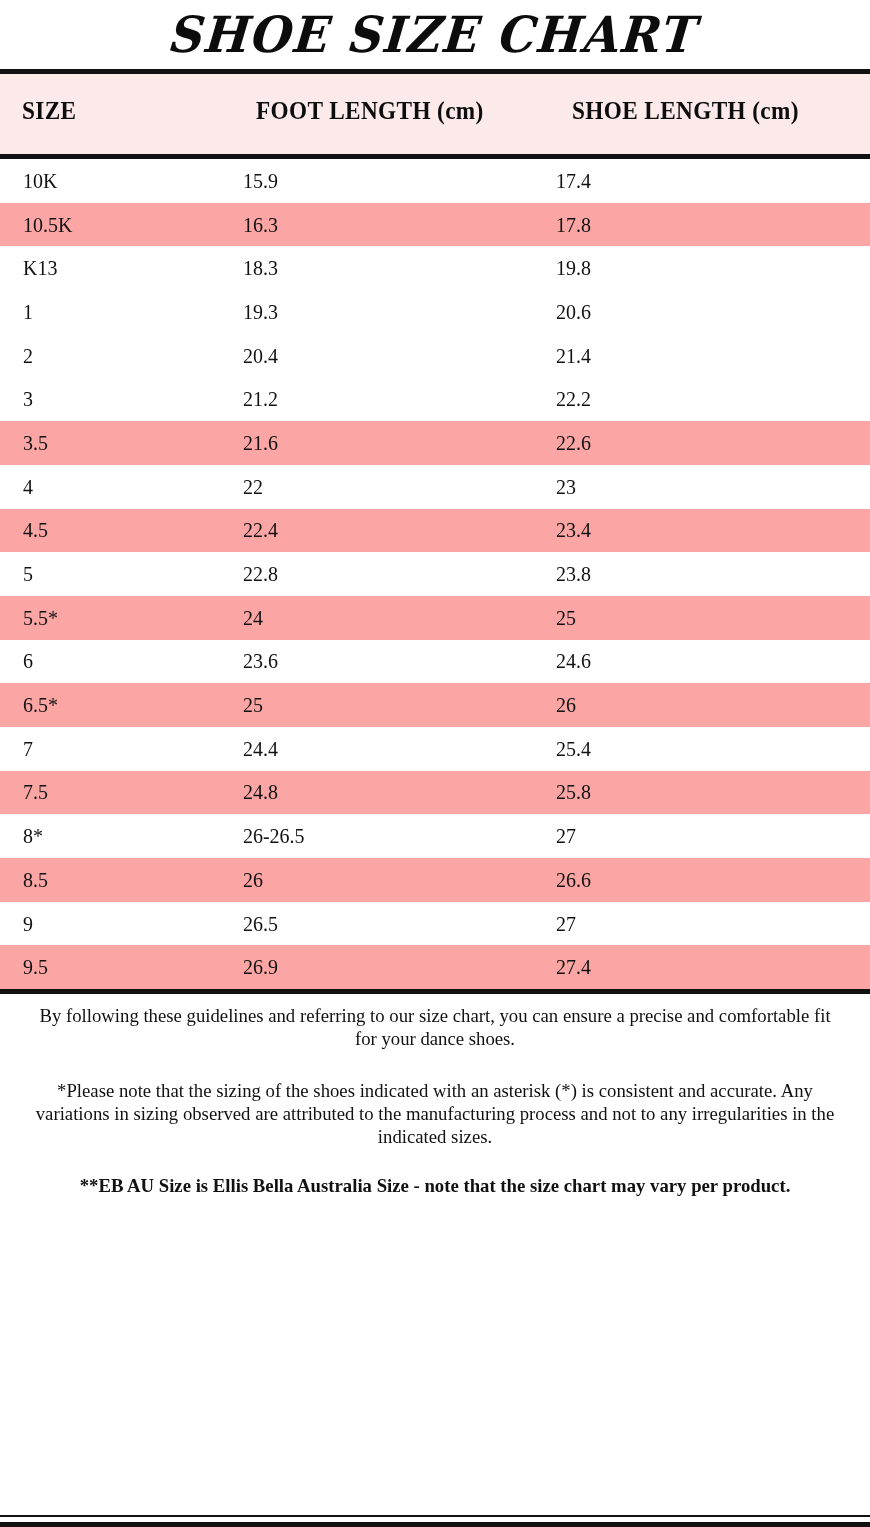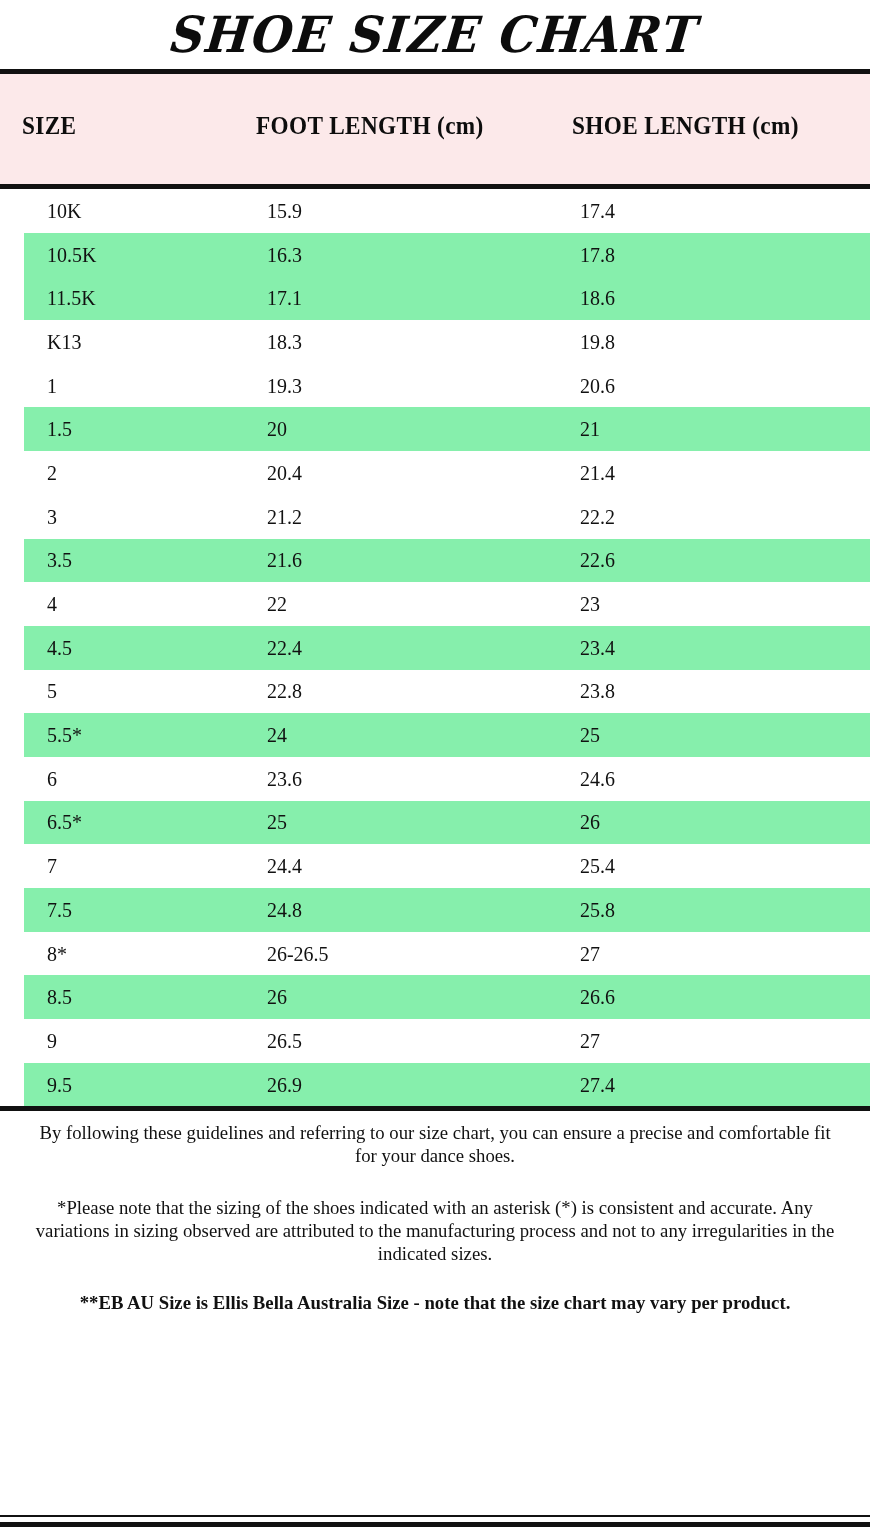--- a/index.html
+++ b/index.html
@@ -50,21 +50,21 @@
   }
   .rule-thin {
     height: 2px;
     background: #111111;
     width: 100%;
   }
 
   
   .table-head {
     background: #fce9ea;
-    height: 110px;
+    height: 80px;
     position: relative;
     padding-left: 20px;
   }
   .head-row {
     position: absolute;
     left: 0; right: 0;
     top: 50%;
     transform: translateY(-50%);
     height: 34px;
   }
@@ -79,29 +79,28 @@
     transform: scaleX(0.93);
     transform-origin: left center;
   }
   .head-cell.c1 { left: 22px; }
   .head-cell.c2 { left: 256px; }
   .head-cell.c3 { left: 572px; }
 
   
   .table-body {
     position: relative;
-    padding-left: 24px;
   }
   .row {
     height: 43.7px;
     position: relative;
     background: #ffffff;
   }
   .row.alt {
-    background: #86efac;
+    background: #fca5a5;
   }
   .cell {
     position: absolute;
     top: 50%;
     transform: translateY(-50%) scaleX(0.95);
     transform-origin: left center;
     font-family: "Liberation Serif", "DejaVu Serif", serif;
     font-size: 21px;
     font-weight: 400;
     color: #111111;
@@ -163,39 +162,29 @@
       <div class="row">
         <div class="cell c1">10K</div>
         <div class="cell c2">15.9</div>
         <div class="cell c3">17.4</div>
       </div>
       <div class="row alt">
         <div class="cell c1">10.5K</div>
         <div class="cell c2">16.3</div>
         <div class="cell c3">17.8</div>
       </div>
-      <div class="row alt">
-        <div class="cell c1">11.5K</div>
-        <div class="cell c2">17.1</div>
-        <div class="cell c3">18.6</div>
-      </div>
       <div class="row">
         <div class="cell c1">K13</div>
         <div class="cell c2">18.3</div>
         <div class="cell c3">19.8</div>
       </div>
       <div class="row">
         <div class="cell c1">1</div>
         <div class="cell c2">19.3</div>
         <div class="cell c3">20.6</div>
-      </div>
-      <div class="row alt">
-        <div class="cell c1">1.5</div>
-        <div class="cell c2">20</div>
-        <div class="cell c3">21</div>
       </div>
       <div class="row">
         <div class="cell c1">2</div>
         <div class="cell c2">20.4</div>
         <div class="cell c3">21.4</div>
       </div>
       <div class="row">
         <div class="cell c1">3</div>
         <div class="cell c2">21.2</div>
         <div class="cell c3">22.2</div>

